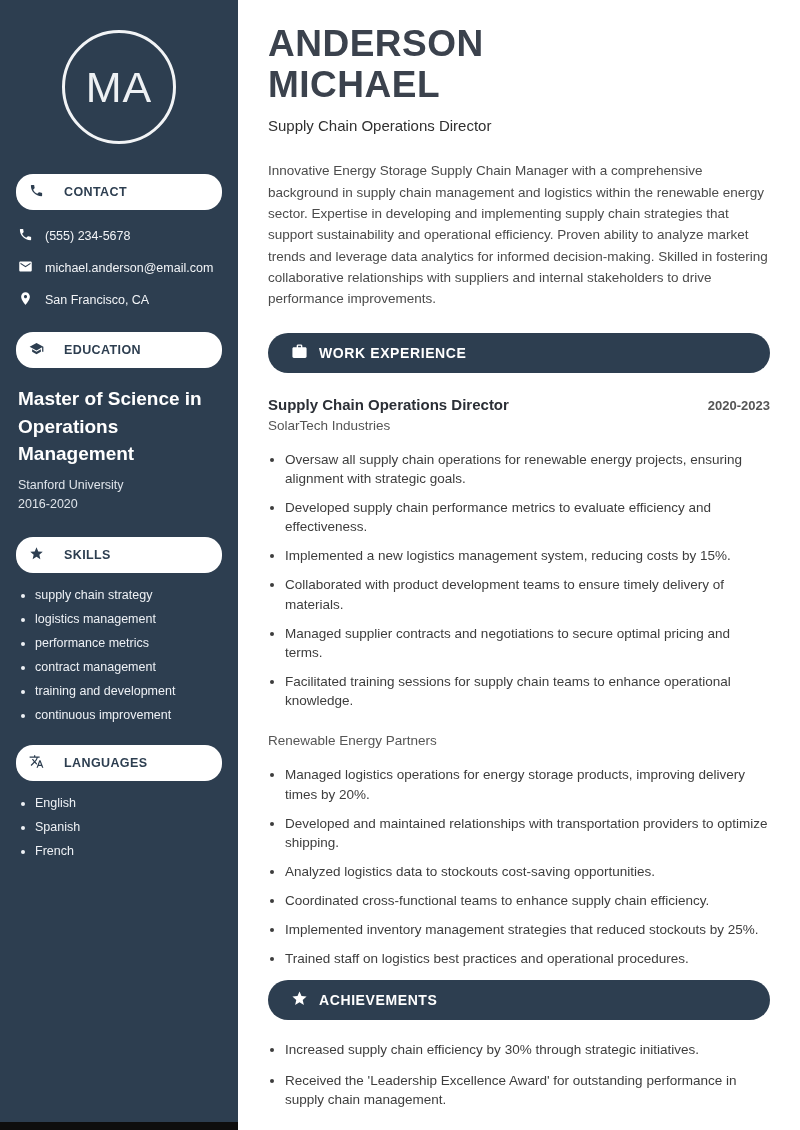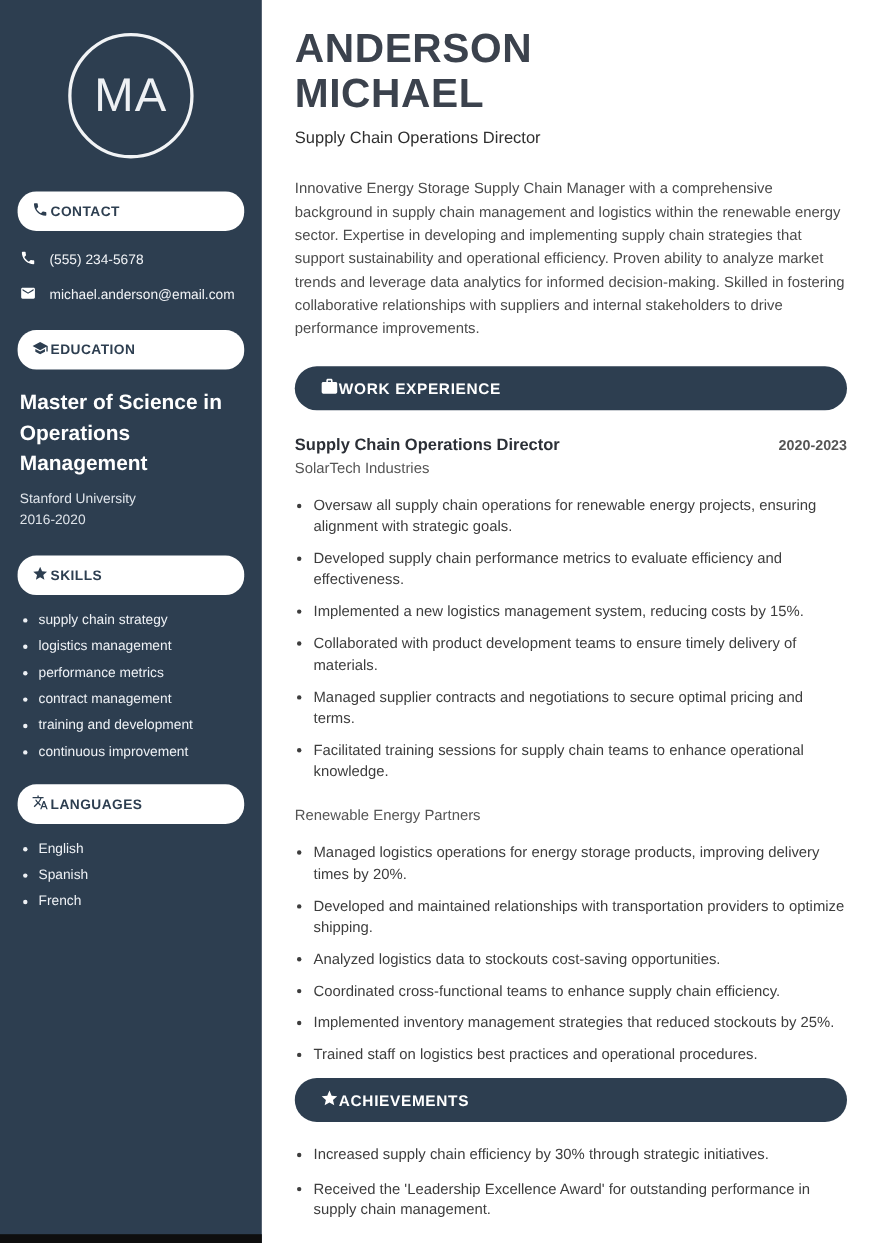--- a/index.html
+++ b/index.html
@@ -28,42 +28,42 @@
     width:114px; height:114px;
     border:3px solid #f2f4f6; border-radius:50%;
     margin:4px auto 30px;
     display:flex; align-items:center; justify-content:center;
     font-size:43px; color:#eef1f4; letter-spacing:1px; font-weight:400;
   }
   .side-pill {
     background:#fff; color:#2d3e50;
     border-radius:17px;
     padding:9px 13px;
-    display:flex; align-items:center; gap:2px;
+    display:flex; align-items:center; gap:20px;
     font-weight:bold; font-size:12.5px; letter-spacing:.4px;
   }
   .side-pill svg { width:15px; height:15px; flex:none; }
   .contact-list { margin:17px 2px 23px; display:flex; flex-direction:column; gap:14px; }
   .contact-row { display:flex; align-items:center; gap:12px; font-size:12.5px; color:#f2f4f7; }
   .contact-row svg { width:15px; height:15px; flex:none; }
   .edu { margin:17px 2px 23px; }
   .edu-degree { font-weight:bold; font-size:19px; line-height:1.45; margin-bottom:8px; color:#fff; }
   .edu-school, .edu-years { font-size:12.5px; color:#dfe4ea; line-height:1.55; }
   .side-list { margin:15px 2px 23px 19px; font-size:12.5px; color:#eef1f5; list-style:disc; }
   .side-list li { margin-bottom:10px; }
 
   
   .main { flex:1; padding:24px 30px 0; }
   .name { font-size:37px; font-weight:bold; color:#3b424d; line-height:1.1; letter-spacing:.5px; }
   .headline { font-size:15px; color:#2f2f2f; margin-top:12px; }
   .summary { font-size:13.5px; color:#4b4b4b; line-height:1.58; margin-top:26px; }
   .banner {
     background:#2d3e50; color:#fff;
     border-radius:21px; height:40px;
-    display:flex; align-items:center; 
+    display:flex; align-items:center; gap:11px;
     padding:0 23px;
     font-weight:bold; font-size:14px; letter-spacing:.6px;
     margin-top:23px;
   }
   .banner svg { width:17px; height:17px; flex:none; }
   .banner.achievements { margin-top:11px; }
   .job { margin-top:23px; }
   .job-head { display:flex; justify-content:space-between; align-items:baseline; }
   .job-head h3 { font-size:15px; color:#2b2f36; font-weight:bold; }
   .job-dates { font-size:13px; color:#555; font-weight:bold; }
@@ -100,20 +100,28 @@
       <span>(555) 234-5678</span>
     </div>
     <div class="contact-row">
       <span>
         <svg viewBox="0 0 24 24" width="15" height="15" fill="#ffffff">
             <path d="M20 4H4c-1.1 0-1.99.9-1.99 2L2 18c0 1.1.9 2 2 2h16c1.1 0 2-.9 2-2V6c0-1.1-.9-2-2-2zm0 4l-8 5-8-5V6l8 5 8-5v2z"></path>
           </svg>
       </span>
       <span>michael.anderson@email.com</span>
     </div>
+    <div class="contact-row">
+      <span>
+        <svg viewBox="0 0 24 24" width="15" height="15" fill="#ffffff">
+            <path d="M12 2C8.13 2 5 5.13 5 9c0 5.25 7 13 7 13s7-7.75 7-13c0-3.87-3.13-7-7-7zm0 9.5c-1.38 0-2.5-1.12-2.5-2.5s1.12-2.5 2.5-2.5 2.5 1.12 2.5 2.5-1.12 2.5-2.5 2.5z"></path>
+          </svg>
+      </span>
+      <span>San Francisco, CA</span>
+    </div>
   </div>
 
   <div class="side-pill">
     <span>
       <svg viewBox="0 0 24 24" width="15" height="15" fill="#2d3e50">
           <path d="M5 13.18v4L12 21l7-3.82v-4L12 17l-7-3.82zM12 3L1 9l11 6 9-4.91V17h2V9L12 3z"></path>
         </svg>
     </span>
     <span>EDUCATION</span>
   </div>

